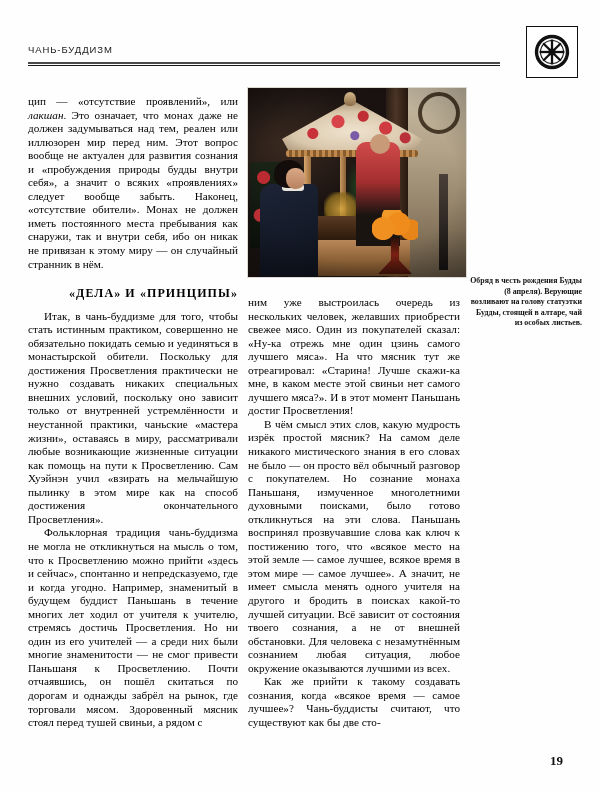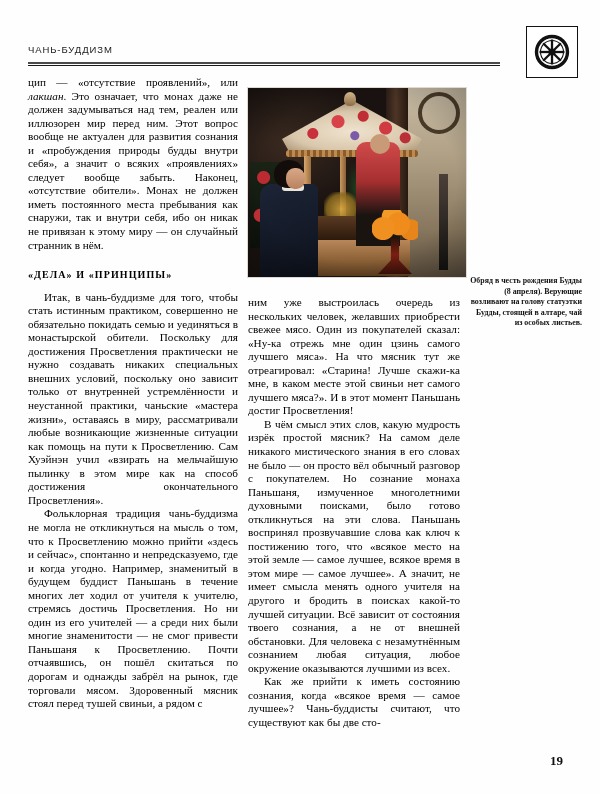--- a/index.html
+++ b/index.html
@@ -213,38 +213,38 @@
   .col {
     position: absolute;
     width: 210px;
     font-size: 11.2px;
     line-height: 13.55px;
     text-align: justify;
     text-justify: inter-word;
     color: #000;
     hyphens: manual;
   }
-  .col-left  { left: 28px;  top: 76px; }
+  .col-left  { left: 28px;  top: 95px; }
   .col-right { left: 248px; top: 296px; width: 212px; }
 
   .col p {
     margin: 0;
     text-indent: 16px;
   }
   .col p.noindent { text-indent: 0; }
 
   .col .ital { font-style: italic; }
 
   .section-title {
     margin: 16px 0 9px 0;
-    font-size: 10px;
+    font-size: 12px;
     font-weight: 700;
     letter-spacing: 1.1px;
     text-indent: 0;
-    text-align: left;
+    text-align: right;
   }
 
   
   .caption {
     position: absolute;
     left: 470px;
     top: 276px;
     width: 112px;
     font-family: "Liberation Serif", "DejaVu Serif", serif;
     font-size: 7.9px;
@@ -327,18 +327,18 @@
 
     <h2 class="section-title">«ДЕЛА»  И  «ПРИНЦИПЫ»</h2>
 
     <p>Итак, в чань-буддизме для того, чтобы стать истинным практиком, совершенно не обязательно покидать семью и уединяться в монастырской обители. Поскольку для достижения Просветления практически не нужно создавать никаких специальных внешних условий, поскольку оно зависит только от внутренней устремлённости и неустанной практики, чаньские «мастера жизни», оставаясь в миру, рассматривали любые возникающие жизненные ситуации как помощь на пути к Просветлению. Сам Хуэйнэн учил «взирать на мельчайшую пылинку в этом мире как на способ достижения окончательного Просветления».</p>
     <p>Фольклорная традиция чань-буддизма не могла не откликнуться на мысль о том, что к Просветлению можно прийти «здесь и сейчас», спонтанно и непредсказуемо, где и когда угодно. Например, знаменитый в будущем буддист Паньшань в течение многих лет ходил от учителя к учителю, стремясь достичь Просветления. Но ни один из его учителей — а среди них были многие знаменитости — не смог привести Паньшаня к Просветлению. Почти отчаявшись, он пошёл скитаться по дорогам и однажды забрёл на рынок, где торговали мясом. Здоровенный мясник стоял перед тушей свиньи, а рядом с</p>
   </div>
 
   <div class="col col-right">
     <p class="noindent">ним уже выстроилась очередь из нескольких человек, желавших приобрести свежее мясо. Один из покупателей сказал: «Ну-ка отрежь мне один цзинь самого лучшего мяса». На что мясник тут же отреагировал: «Старина! Лучше скажи-ка мне, в каком месте этой свиньи нет самого лучшего мяса?». И в этот момент Паньшань достиг Просветления!</p>
     <p>В чём смысл этих слов, какую мудрость изрёк простой мясник? На самом деле никакого мистического знания в его словах не было — он просто вёл обычный разговор с покупателем. Но сознание монаха Паньшаня, измученное многолетними духовными поисками, было готово откликнуться на эти слова. Паньшань воспринял прозвучавшие слова как ключ к постижению того, что «всякое место на этой земле — самое лучшее, всякое время в этом мире — самое лучшее». А значит, не имеет смысла менять одного учителя на другого и бродить в поисках какой-то лучшей ситуации. Всё зависит от состояния твоего сознания, а не от внешней обстановки. Для человека с незамутнённым сознанием любая ситуация, любое окружение оказываются лучшими из всех.</p>
-    <p>Как же прийти к иметь состоянию сознания, когда «всякое время — самое лучшее»? Чань-буддисты считают, что существуют как бы две сто-</p>
+    <p>Как же прийти к такому создавать сознания, когда «всякое время — самое лучшее»? Чань-буддисты считают, что существуют как бы две сто-</p>
   </div>
 
   <div class="folio">19</div>
 
 </div>
 
 </body></html>

